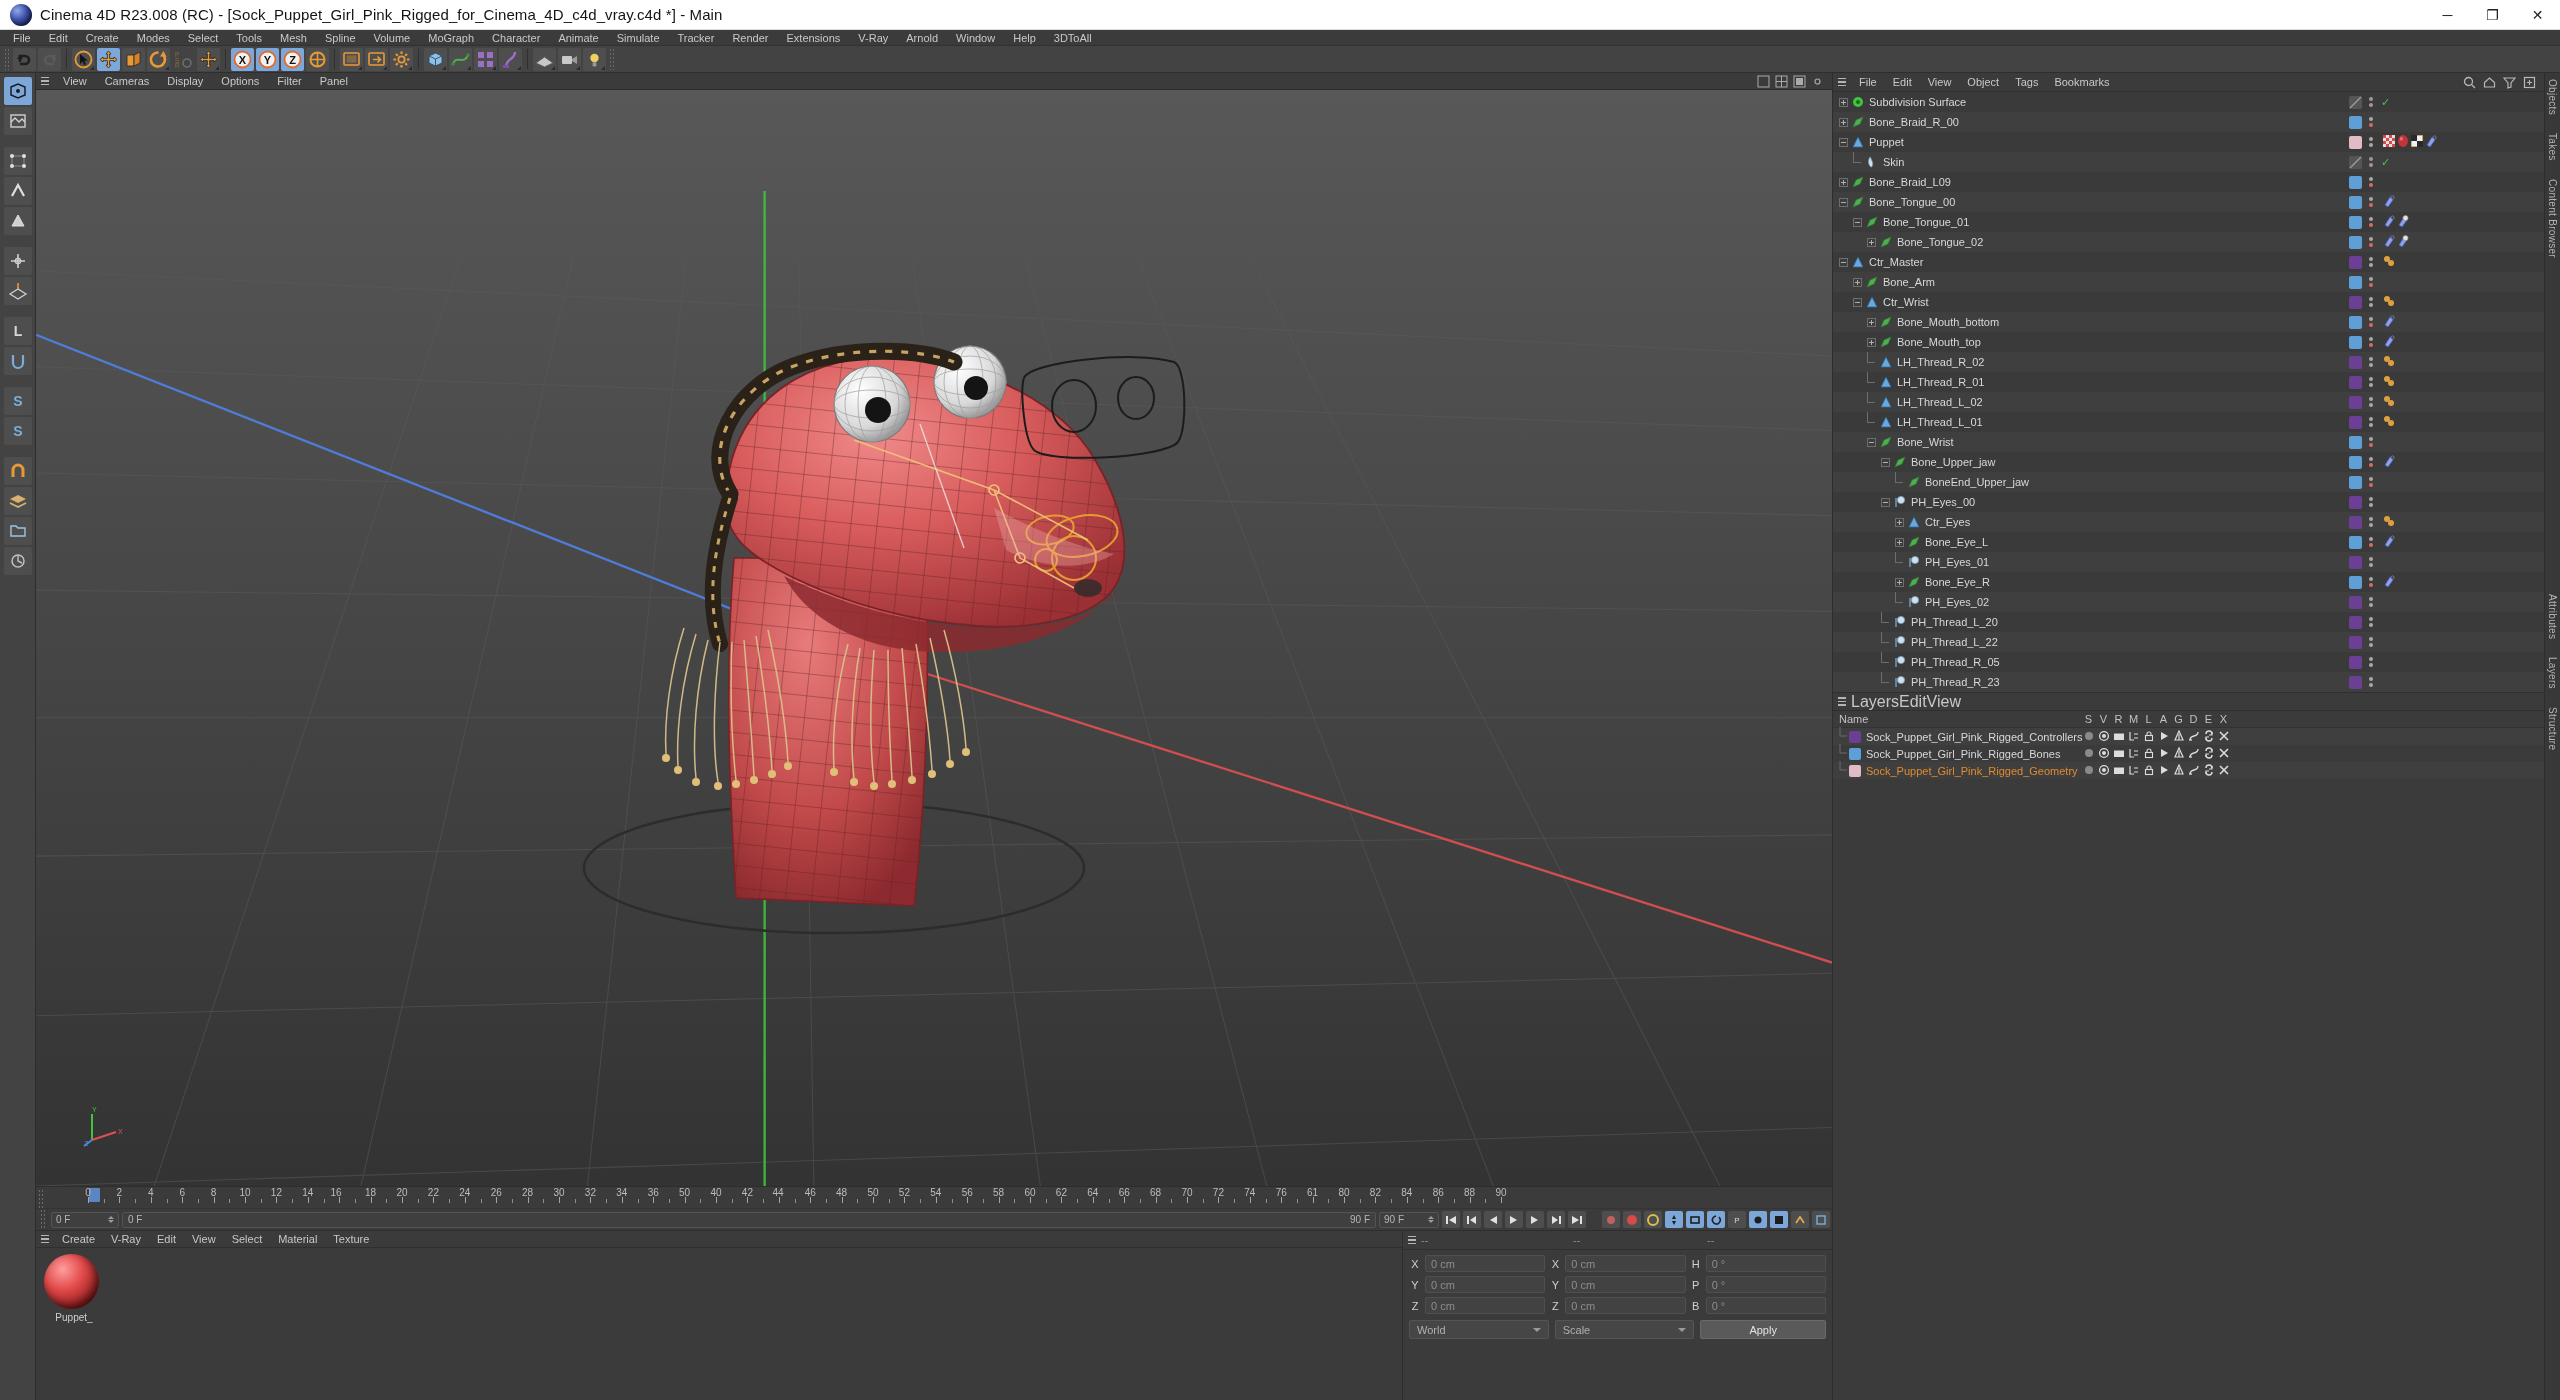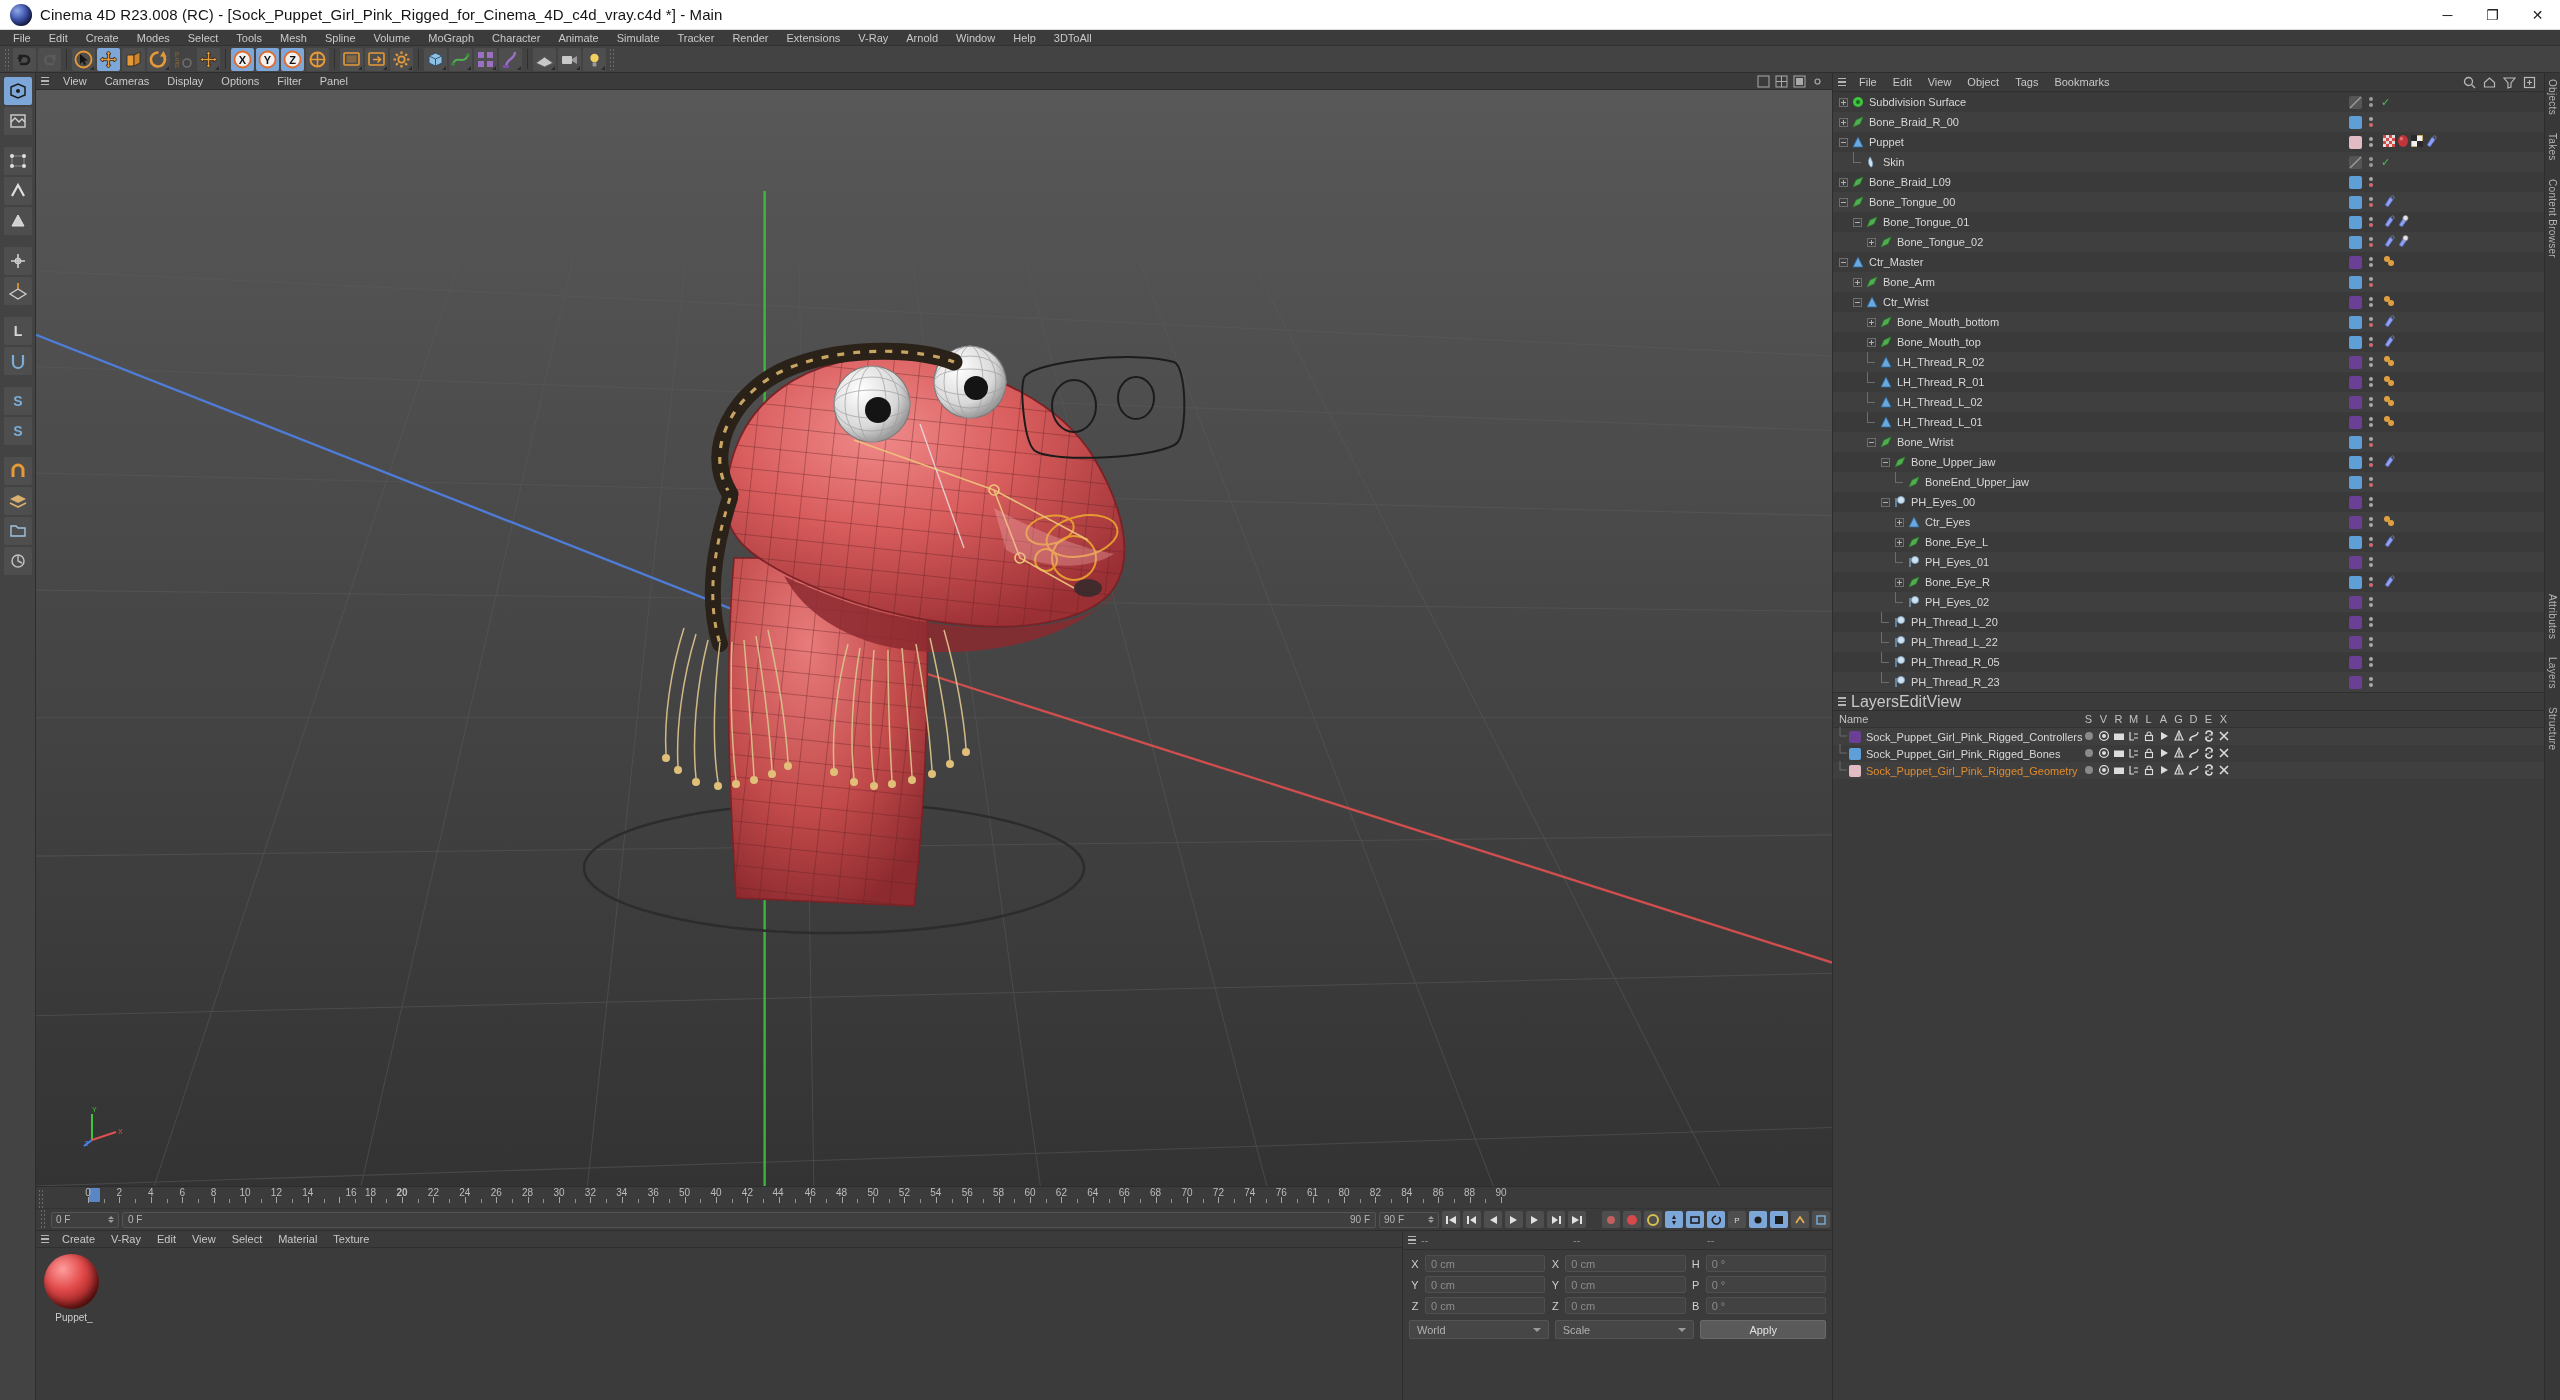--- a/index.html
+++ b/index.html
@@ -695,25 +695,25 @@
           <div class="tnum" style="left: 146.2px;">6</div>
           <div class="tickmaj" style="left: 146.2px;"></div>
           <div class="tnum" style="left: 177.6px;">8</div>
           <div class="tickmaj" style="left: 177.6px;"></div>
           <div class="tnum" style="left: 209px;">10</div>
           <div class="tickmaj" style="left: 209px;"></div>
           <div class="tnum" style="left: 240.4px;">12</div>
           <div class="tickmaj" style="left: 240.4px;"></div>
           <div class="tnum" style="left: 271.8px;">14</div>
           <div class="tickmaj" style="left: 271.8px;"></div>
-          <div class="tnum" style="left: 315px;">16</div>
+          <div class="tnum" style="left: 300px;">16</div>
           <div class="tickmaj" style="left: 303.2px;"></div>
           <div class="tnum" style="left: 334.6px;">18</div>
           <div class="tickmaj" style="left: 334.6px;"></div>
-          <div class="tnum" style="left: 366px; font-weight: bold;">20</div>
+          <div class="tnum" style="left: 366px;">20</div>
           <div class="tickmaj" style="left: 366px;"></div>
           <div class="tnum" style="left: 397.4px;">22</div>
           <div class="tickmaj" style="left: 397.4px;"></div>
           <div class="tnum" style="left: 428.8px;">24</div>
           <div class="tickmaj" style="left: 428.8px;"></div>
           <div class="tnum" style="left: 460.2px;">26</div>
           <div class="tickmaj" style="left: 460.2px;"></div>
           <div class="tnum" style="left: 491.6px;">28</div>
           <div class="tickmaj" style="left: 491.6px;"></div>
           <div class="tnum" style="left: 523px;">30</div>

